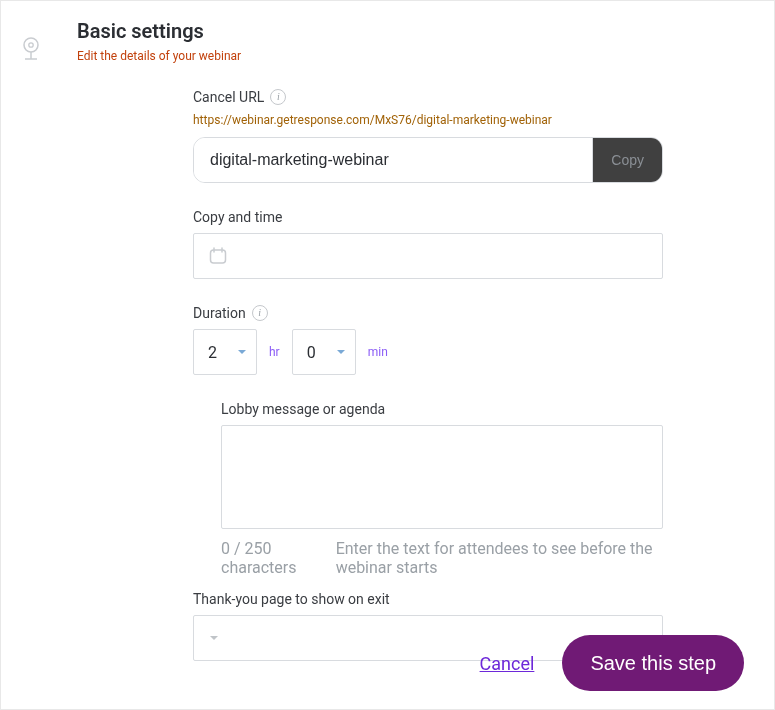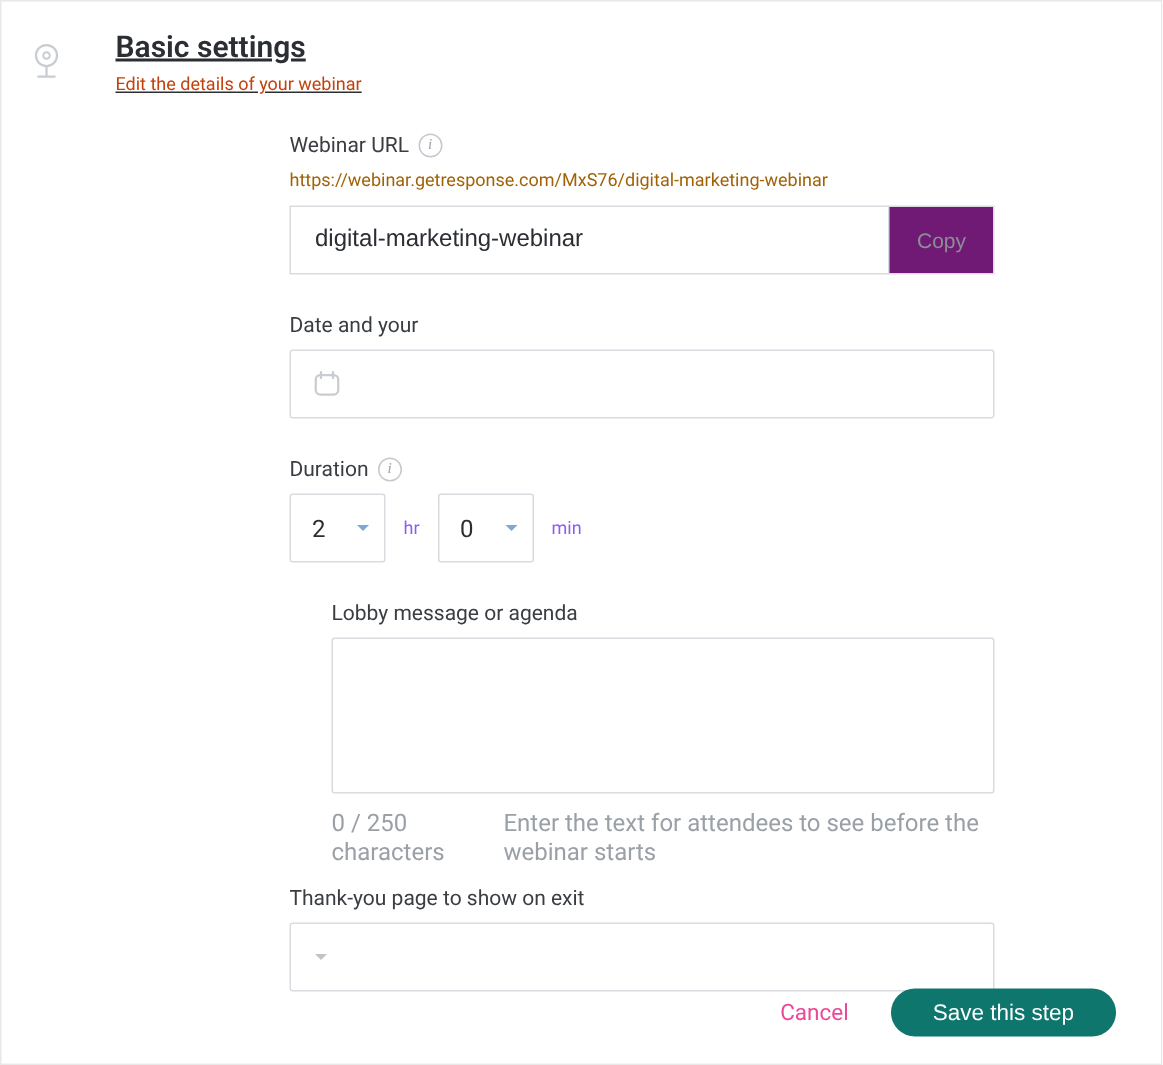--- a/index.html
+++ b/index.html
@@ -12,23 +12,22 @@
     }
     .page {
       border: 1px solid #e8e8e8;
       width: 775px;
       height: 710px;
       padding: 18px 30px 24px 16px;
       position: relative;
     }
     .header-row {
       display: flex;
-      align-items: center;
+      align-items: flex-end;
       gap: 24px;
-      text-decoration: underline;
     }
     .webcam-icon {
       width: 20px;
       height: 26px;
       margin-top: 2px;
       margin-left: 4px;
     }
     .title-block { flex: 1; }
     .page-title {
       font-size: 20px;
@@ -71,36 +70,36 @@
       line-height: 1;
     }
     .url-preview {
       font-size: 12px;
       color: #a16207;
       margin-bottom: 10px;
     }
     .url-input-row {
       display: flex;
       border: 1px solid #d8dbdf;
-      border-radius: 0;
+      border-radius: 12px;
       height: 46px;
       overflow: hidden;
     }
     .url-input {
       flex: 1;
       border: none;
       outline: none;
       font-size: 16px;
       color: #2b2e33;
       padding: 0 16px;
     }
     .copy-btn {
       border: none;
       border-left: 1px solid #d8dbdf;
-      background: #701a75;
+      background: #404040;
       color: #8a8f95;
       font-size: 14px;
       padding: 0 18px;
       cursor: pointer;
     }
     .date-input-row {
       display: flex;
       align-items: center;
       border: 1px solid #d8dbdf;
       border-radius: 2px;
@@ -179,32 +178,33 @@
     }
     .footer {
       position: absolute;
       right: 30px;
       bottom: 18px;
       display: flex;
       align-items: center;
       gap: 28px;
     }
     .cancel-link {
-      color: #ec4899;
-      font-size: 15px;
-      cursor: pointer;
+      color: #6d28d9;
+      font-size: 18px;
+      cursor: pointer;
+      text-decoration: underline;
     }
     .save-btn {
-      background: #0f766e;
+      background: #701a75;
       color: #fff;
       border: none;
       border-radius: 999px;
-      height: 32px;
+      height: 56px;
       padding: 0 28px;
-      font-size: 15px;
+      font-size: 20px;
       font-weight: 500;
       cursor: pointer;
     }
   </style>
 </head>
 <body>
 
 <div class="page">
 
   <div class="header-row">
@@ -219,33 +219,33 @@
     <div class="title-block">
       <h1 class="page-title">Basic settings</h1>
       <div class="page-subtitle">Edit the details of your webinar</div>
     </div>
   </div>
 
   <div class="form">
 
     <div class="field-block">
       <div class="field-label">
-        <span>Webinar URL</span>
+        <span>Cancel URL</span>
         <span class="info-badge">i</span>
       </div>
       <div class="url-preview">https://webinar.getresponse.com/MxS76/digital-marketing-webinar</div>
       <div class="url-input-row">
         <input class="url-input" type="text" value="digital-marketing-webinar" style="">
         <button class="copy-btn">Copy</button>
       </div>
     </div>
 
     <div class="field-block">
       <div class="field-label">
-        <span>Date and your</span>
+        <span>Copy and time</span>
       </div>
       <div class="date-input-row">
         <span class="calendar-icon">
           <svg viewBox="0 0 20 20" width="20" height="20">
             <rect x="2.5" y="4" width="15" height="13" rx="3" ry="3" fill="none" stroke="#c9ccd0" stroke-width="1.5"></rect>
             <line x1="6" y1="2" x2="6" y2="6" stroke="#c9ccd0" stroke-width="1.5" stroke-linecap="round"></line>
             <line x1="14" y1="2" x2="14" y2="6" stroke="#c9ccd0" stroke-width="1.5" stroke-linecap="round"></line>
           </svg>
         </span>
       </div>

